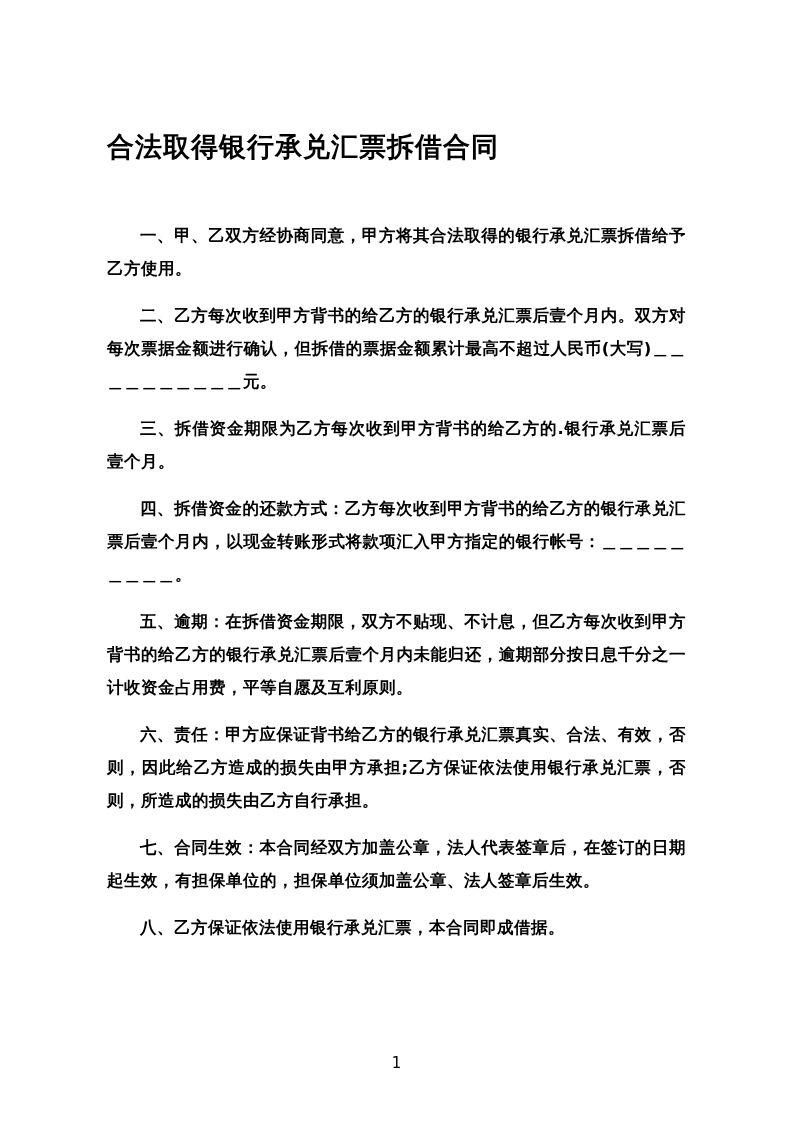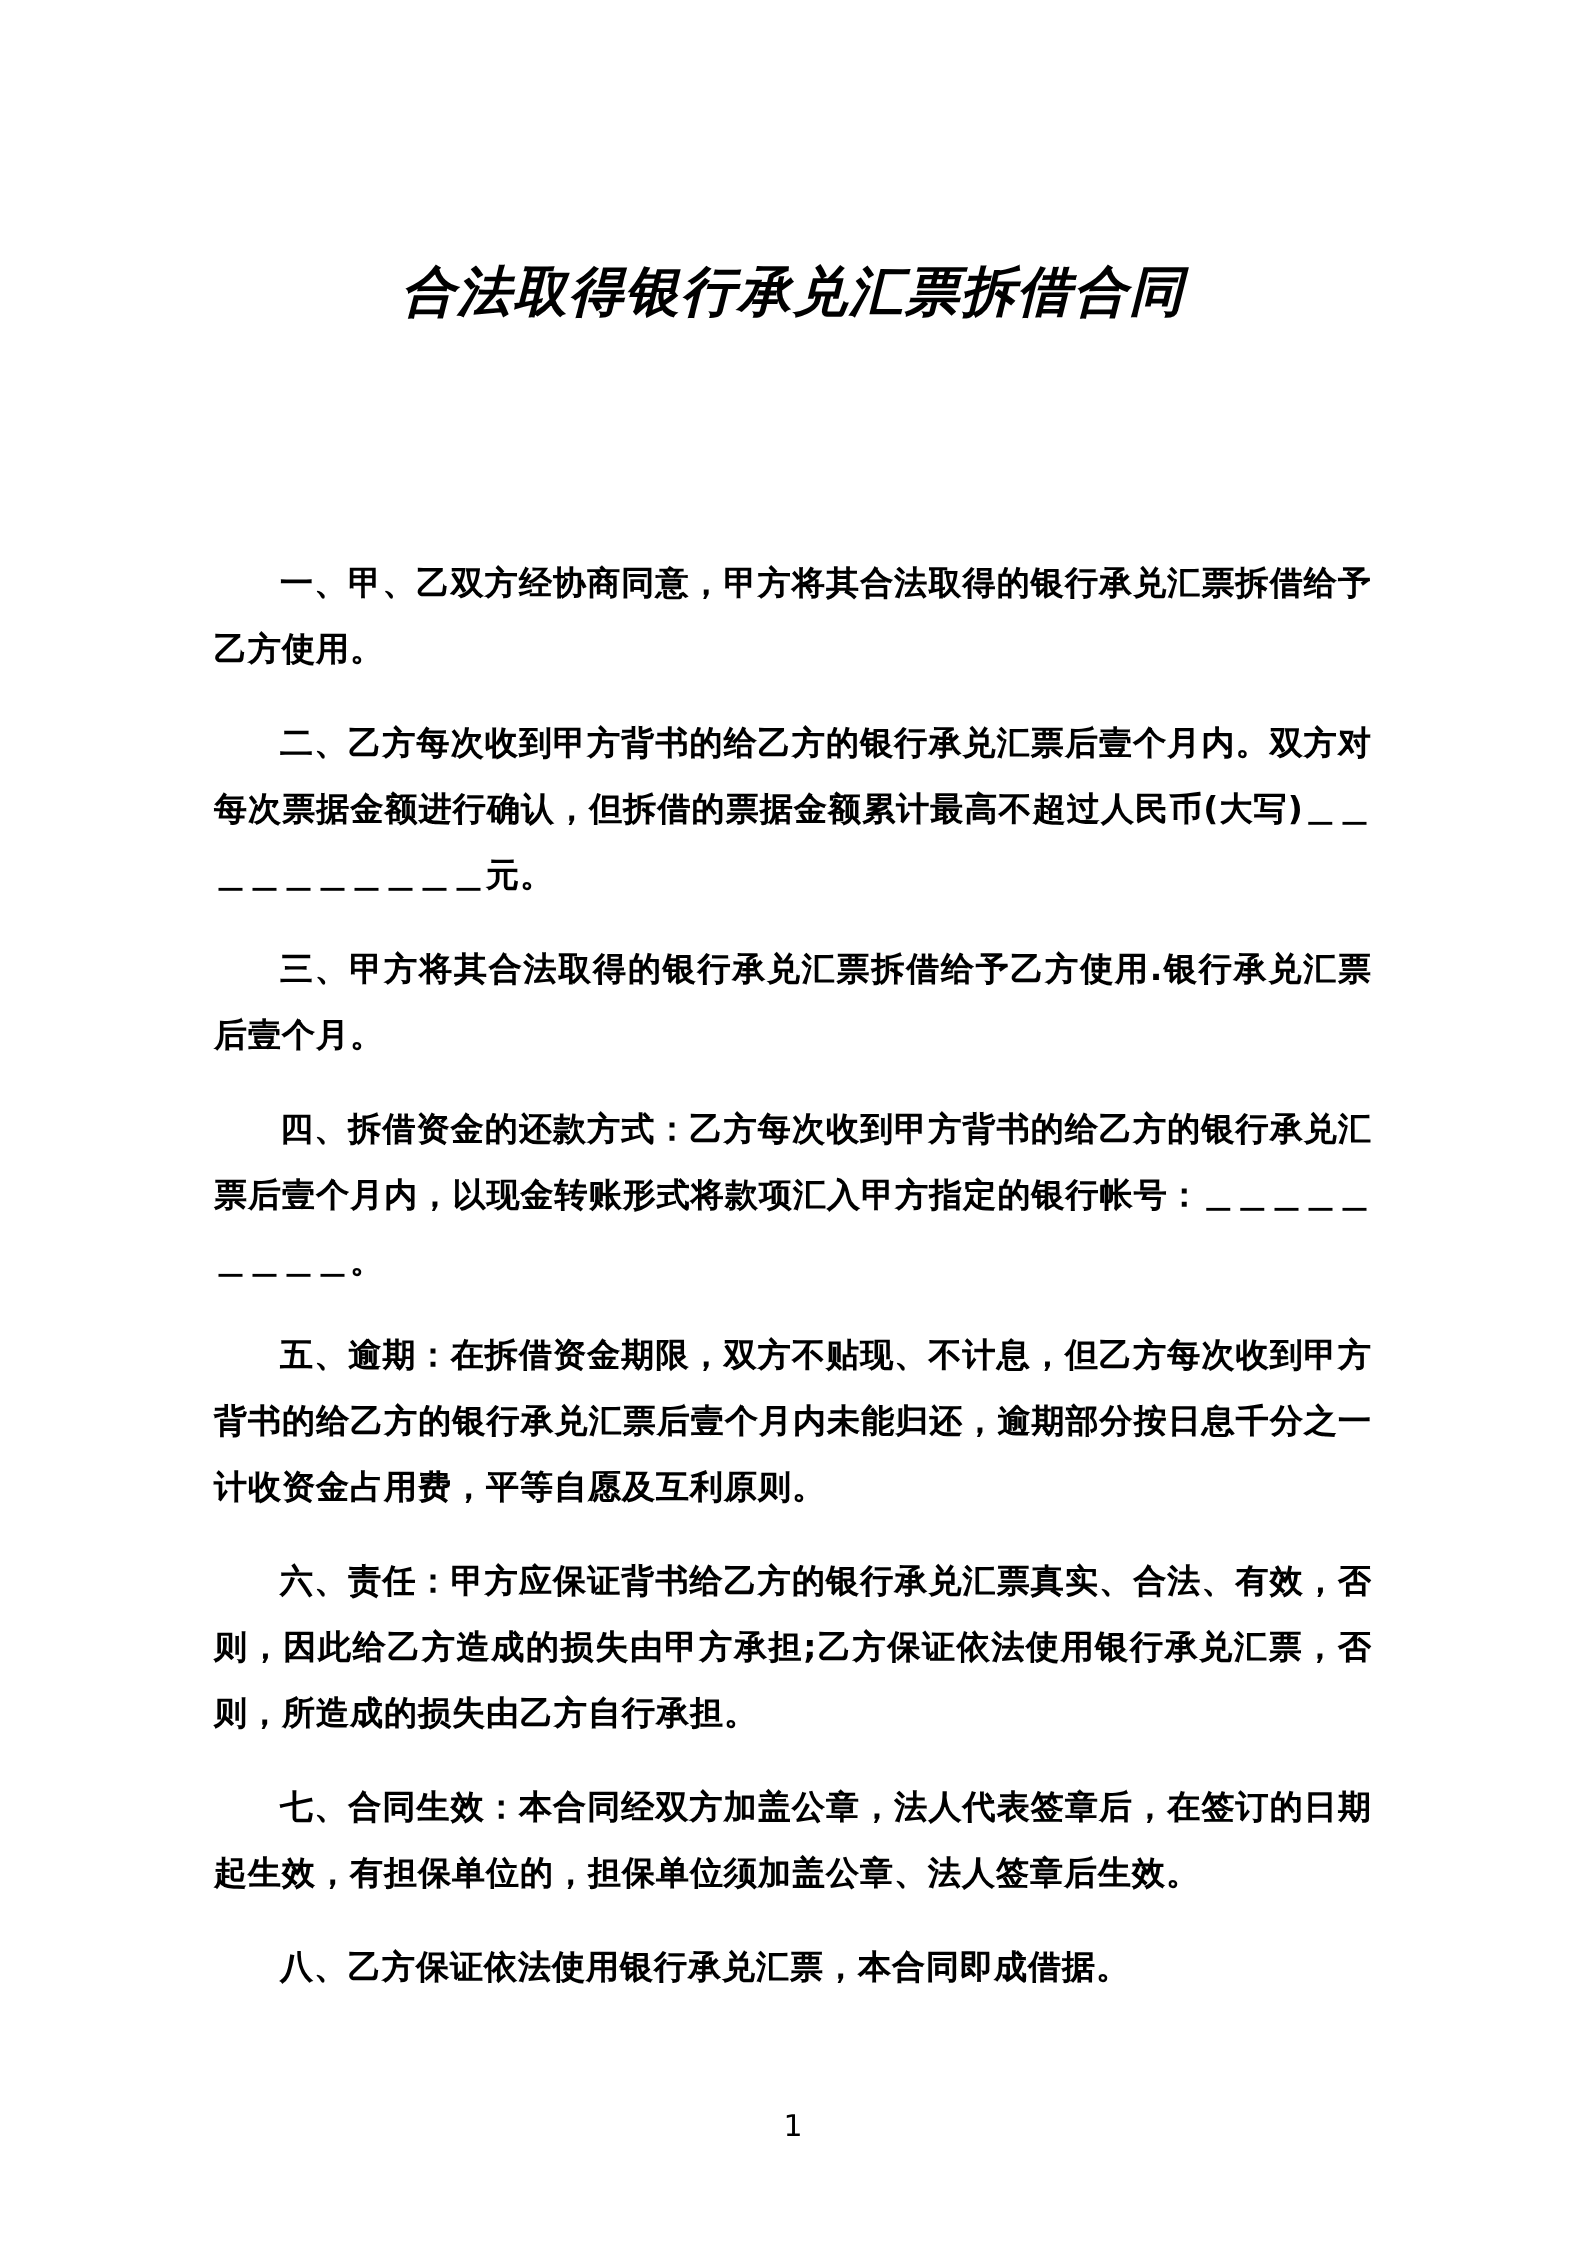--- a/index.html
+++ b/index.html
@@ -13,27 +13,26 @@
     height: 1122px;
     margin: 0 auto;
     background: #ffffff;
     box-sizing: border-box;
     padding: 131px 107px 0 107px;
     color: #000000;
     font-family: "DejaVu Sans", "Liberation Sans", sans-serif;
     overflow: hidden;
   }
   .doc-title {
-    margin: 0 0 112px 0;
-    text-align: center;
+    margin: 0 0 56px 0;
+    text-align: left;
     font-size: 27px;
     font-weight: bold;
     letter-spacing: 1px;
     line-height: 1.2;
-    font-style: italic;
   }
   .doc-body p {
     margin: 0 0 14px 0;
     font-size: 16.5px;
     font-weight: bold;
     line-height: 33px;
     letter-spacing: 0.5px;
     text-align: justify;
     text-indent: 2em;
     word-break: break-all;
@@ -52,21 +51,21 @@
 </head>
 <body>
 
 <div class="page">
 
   <h1 class="doc-title">合法取得银行承兑汇票拆借合同</h1>
 
   <div class="doc-body">
     <p>一、甲、乙双方经协商同意，甲方将其合法取得的银行承兑汇票拆借给予乙方使用。</p>
     <p>二、乙方每次收到甲方背书的给乙方的银行承兑汇票后壹个月内。双方对每次票据金额进行确认，但拆借的票据金额累计最高不超过人民币(大写)＿＿＿＿＿＿＿＿＿＿元。</p>
-    <p>三、甲方将其合法取得的银行承兑汇票拆借给予乙方使用.银行承兑汇票后壹个月。</p>
+    <p>三、拆借资金期限为乙方每次收到甲方背书的给乙方的.银行承兑汇票后壹个月。</p>
     <p>四、拆借资金的还款方式：乙方每次收到甲方背书的给乙方的银行承兑汇票后壹个月内，以现金转账形式将款项汇入甲方指定的银行帐号：＿＿＿＿＿＿＿＿＿。</p>
     <p>五、逾期：在拆借资金期限，双方不贴现、不计息，但乙方每次收到甲方背书的给乙方的银行承兑汇票后壹个月内未能归还，逾期部分按日息千分之一计收资金占用费，平等自愿及互利原则。</p>
     <p>六、责任：甲方应保证背书给乙方的银行承兑汇票真实、合法、有效，否则，因此给乙方造成的损失由甲方承担;乙方保证依法使用银行承兑汇票，否则，所造成的损失由乙方自行承担。</p>
     <p>七、合同生效：本合同经双方加盖公章，法人代表签章后，在签订的日期起生效，有担保单位的，担保单位须加盖公章、法人签章后生效。</p>
     <p>八、乙方保证依法使用银行承兑汇票，本合同即成借据。</p>
   </div>
 
   <div class="page-number">1</div>
 
 </div>

